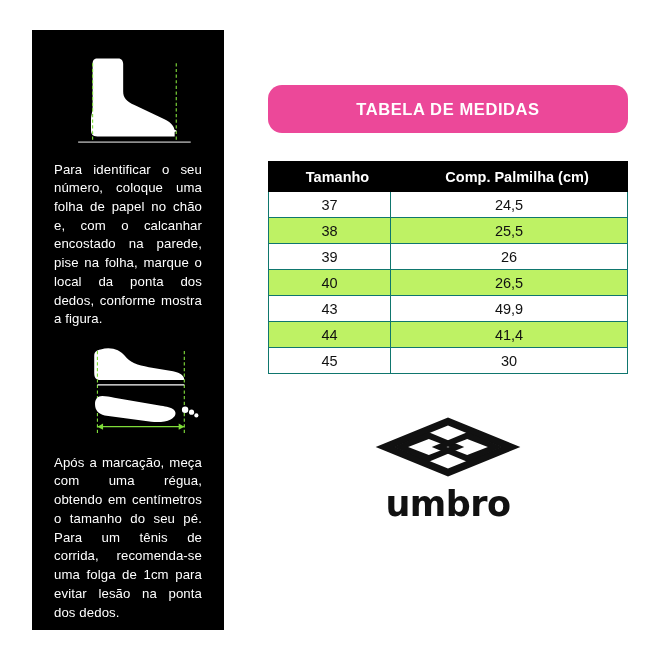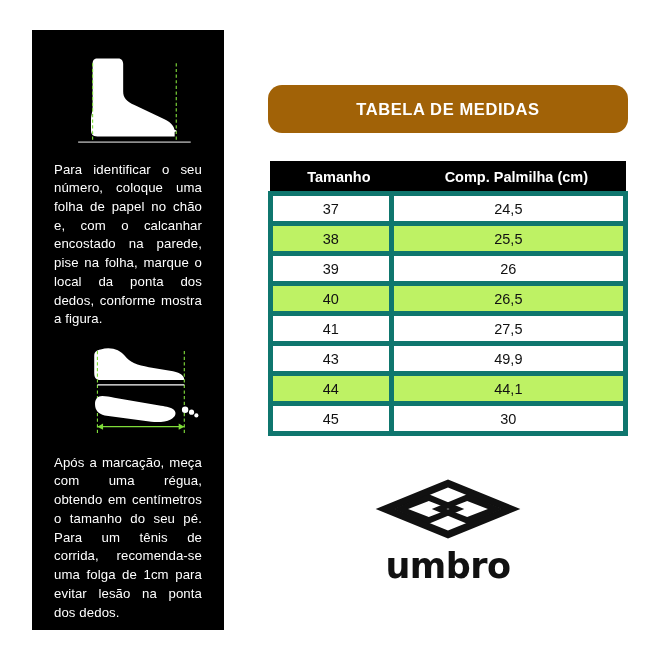--- a/index.html
+++ b/index.html
@@ -51,41 +51,41 @@
   .right {
     position: absolute;
     left: 268px;
     top: 30px;
     width: 360px;
     height: 600px;
   }
 
   .title-pill {
     margin: 55px 0 12px 0;
-    background: #a16207;
+    background: #ec4899;
     color: #ffffff;
     border-radius: 14px;
     height: 48px;
     display: flex;
     align-items: center;
     justify-content: center;
     font-size: 16.5px;
     font-weight: bold;
     letter-spacing: .6px;
   }
 
   table.measures {
     margin-top: 28px;
     width: 100%;
     border-collapse: collapse;
     table-layout: fixed;
   }
   table.measures th,
   table.measures td {
-    border: 5px solid #0f766e;
+    border: 1px solid #0f766e;
     text-align: center;
     font-size: 14.5px;
     color: #111111;
     height: 25px;
     padding: 0;
   }
   table.measures thead th {
     background: #000000;
     color: #ffffff;
     font-weight: bold;
@@ -190,30 +190,26 @@
         </tr>
         <tr>
           <td>39</td>
           <td>26</td>
         </tr>
         <tr class="alt">
           <td>40</td>
           <td>26,5</td>
         </tr>
         <tr>
-          <td>41</td>
-          <td>27,5</td>
-        </tr>
-        <tr>
           <td>43</td>
           <td>49,9</td>
         </tr>
         <tr class="alt">
           <td>44</td>
-          <td>44,1</td>
+          <td>41,4</td>
         </tr>
         <tr>
           <td>45</td>
           <td>30</td>
         </tr>
       </tbody>
     </table>
 
     <div class="logo-area">
       <svg class="umbro-mark" viewBox="0 0 200 84" aria-hidden="true">

